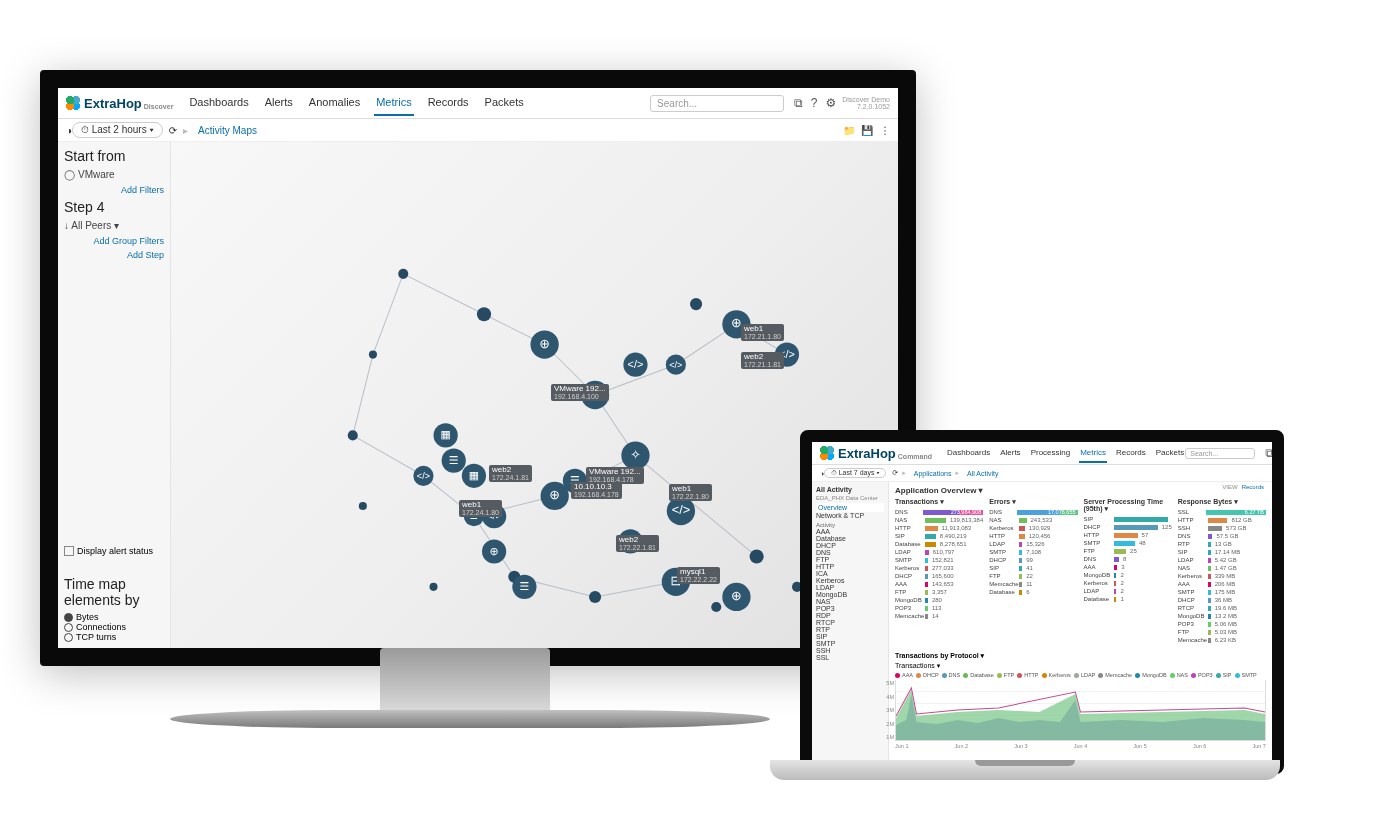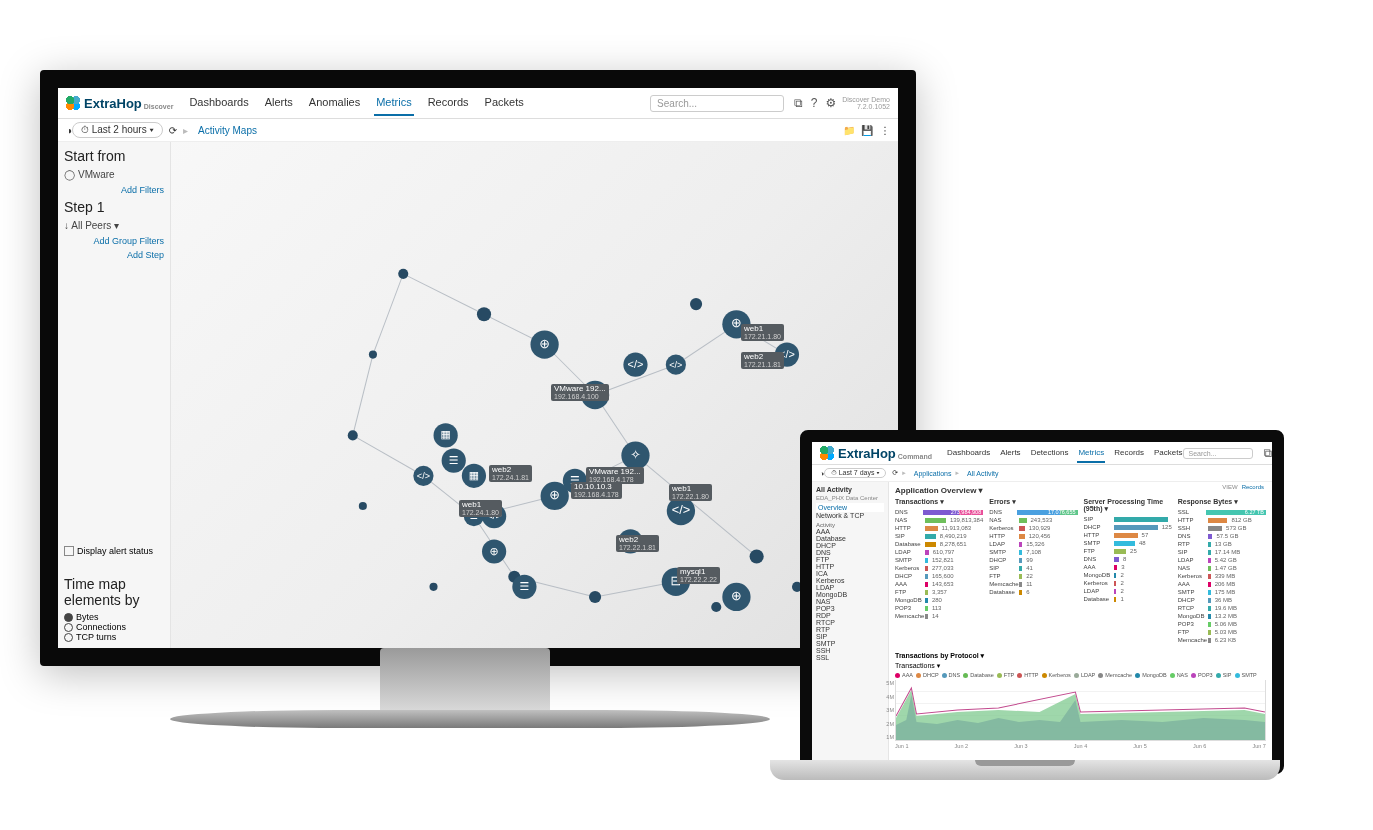--- a/index.html
+++ b/index.html
@@ -143,21 +143,21 @@
     <div class="tb-spacer"></div>
     <span>📁</span>
     <span style="margin:0 6px">💾</span>
     <span>⋮</span>
   </div>
   <div class="main">
    <div class="sidebar">
      <div class="sb-h">Start from</div>
      <div class="sb-item">◯ <span>VMware</span></div>
      <div class="sb-link">Add Filters</div>
-     <div class="sb-h">Step 1</div>
+     <div class="sb-h">Step 4</div>
      <div class="sb-item">↓ <span>All Peers</span> ▾</div>
      <div class="sb-link">Add Group Filters</div>
      <div class="sb-link">Add Step</div>
      <div style="flex:1"></div>
      <div class="sb-check">
               <span class="box"></span>
               <span>Display alert status</span>
             </div>
      <hr style="border:none;border-top:1px solid #ddd">
      <div class="sb-h">Time map elements by</div>
@@ -271,21 +271,21 @@
  <div class="lap-screen L">
   <div class="topbar">
     <div class="logo">
       <span class="logo-dots"></span>
       <span>ExtraHop</span>
       <span class="logo-sub">Command</span>
     </div>
     <div class="nav" id="lnav">
             <span>Dashboards</span>
             <span>Alerts</span>
-            <span>Detections</span>
+            <span>Processing</span>
             <span class="active">Metrics</span>
             <span>Records</span>
             <span>Packets</span>
           </div>
     <div class="tb-spacer"></div>
     <div class="search">Search...</div>
     <div class="tb-icons">
       <span>⧉</span>
       <span>?</span>
 

